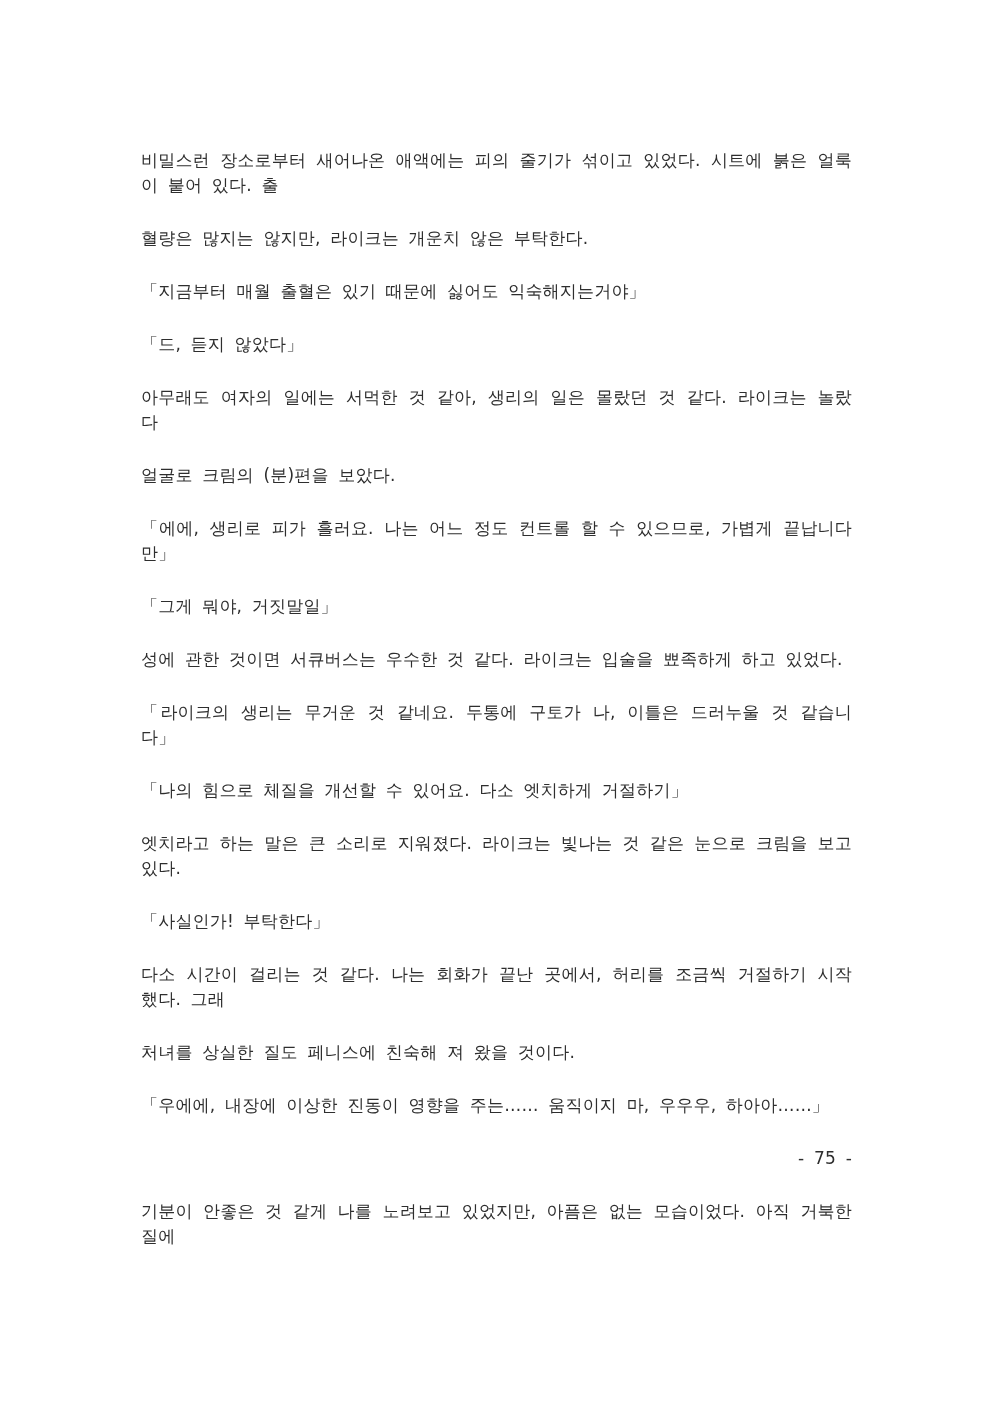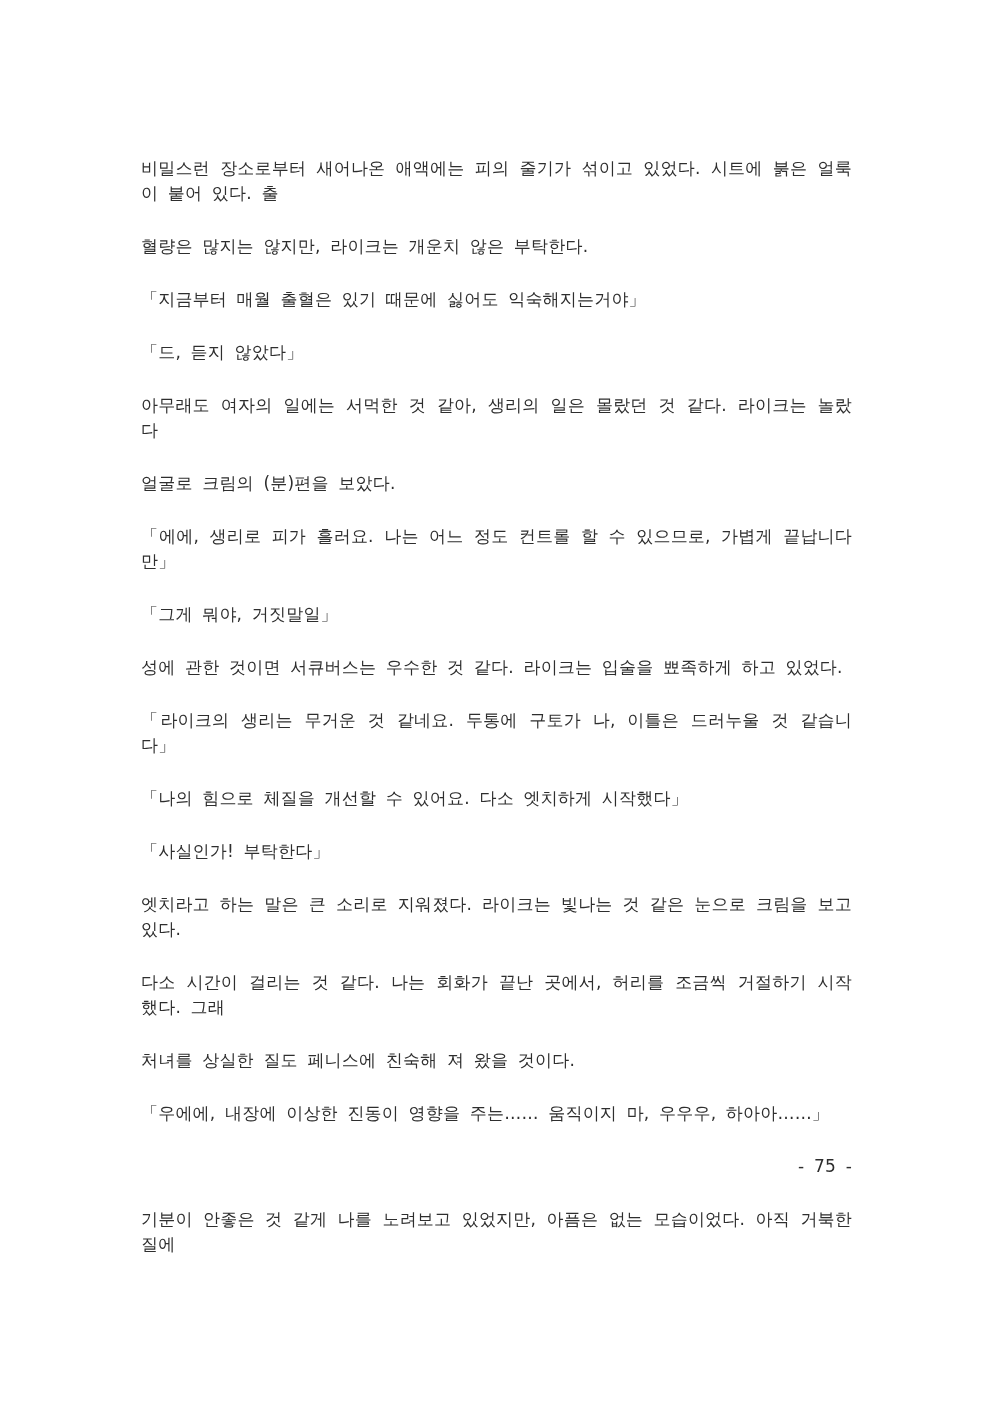--- a/index.html
+++ b/index.html
@@ -10,21 +10,21 @@
   .page {
     position: relative;
     width: 992px;
     height: 1403px;
     background: #ffffff;
     overflow: hidden;
   }
   .content {
     position: absolute;
     left: 141px;
-    top: 156px;
+    top: 148px;
     width: 711px;
   }
   .para {
     margin: 0 0 28px 0;
     font-family: "DejaVu Sans", sans-serif;
     font-size: 17px;
     line-height: 25px;
     color: #2e2e2e;
     text-align: justify;
     word-break: break-all;
@@ -47,22 +47,22 @@
     <p class="para">비밀스런 장소로부터 새어나온 애액에는 피의 줄기가 섞이고 있었다. 시트에 붉은 얼룩이 붙어 있다. 출</p>
     <p class="para">혈량은 많지는 않지만, 라이크는 개운치 않은 부탁한다.</p>
     <p class="para">「지금부터 매월 출혈은 있기 때문에 싫어도 익숙해지는거야」</p>
     <p class="para">「드, 듣지 않았다」</p>
     <p class="para">아무래도 여자의 일에는 서먹한 것 같아, 생리의 일은 몰랐던 것 같다. 라이크는 놀랐다</p>
     <p class="para">얼굴로 크림의 (분)편을 보았다.</p>
     <p class="para">「에에, 생리로 피가 흘러요. 나는 어느 정도 컨트롤 할 수 있으므로, 가볍게 끝납니다만」</p>
     <p class="para">「그게 뭐야, 거짓말일」</p>
     <p class="para">성에 관한 것이면 서큐버스는 우수한 것 같다. 라이크는 입술을 뾰족하게 하고 있었다.</p>
     <p class="para">「라이크의 생리는 무거운 것 같네요. 두통에 구토가 나, 이틀은 드러누울 것 같습니다」</p>
-    <p class="para">「나의 힘으로 체질을 개선할 수 있어요. 다소 엣치하게 시작했다」</p>
+    <p class="para">「나의 힘으로 체질을 개선할 수 있어요. 다소 엣치하게 거절하기」</p>
+    <p class="para">엣치라고 하는 말은 큰 소리로 지워졌다. 라이크는 빛나는 것 같은 눈으로 크림을 보고 있다.</p>
     <p class="para">「사실인가! 부탁한다」</p>
-    <p class="para">엣치라고 하는 말은 큰 소리로 지워졌다. 라이크는 빛나는 것 같은 눈으로 크림을 보고 있다.</p>
     <p class="para">다소 시간이 걸리는 것 같다. 나는 회화가 끝난 곳에서, 허리를 조금씩 거절하기 시작했다. 그래</p>
     <p class="para">처녀를 상실한 질도 페니스에 친숙해 져 왔을 것이다.</p>
     <p class="para">「우에에, 내장에 이상한 진동이 영향을 주는…… 움직이지 마, 우우우, 하아아……」</p>
     <p class="para page-num">- 75 -</p>
     <p class="para">기분이 안좋은 것 같게 나를 노려보고 있었지만, 아픔은 없는 모습이었다. 아직 거북한 질에</p>
   </div>
 </div>
 
 </body></html>

